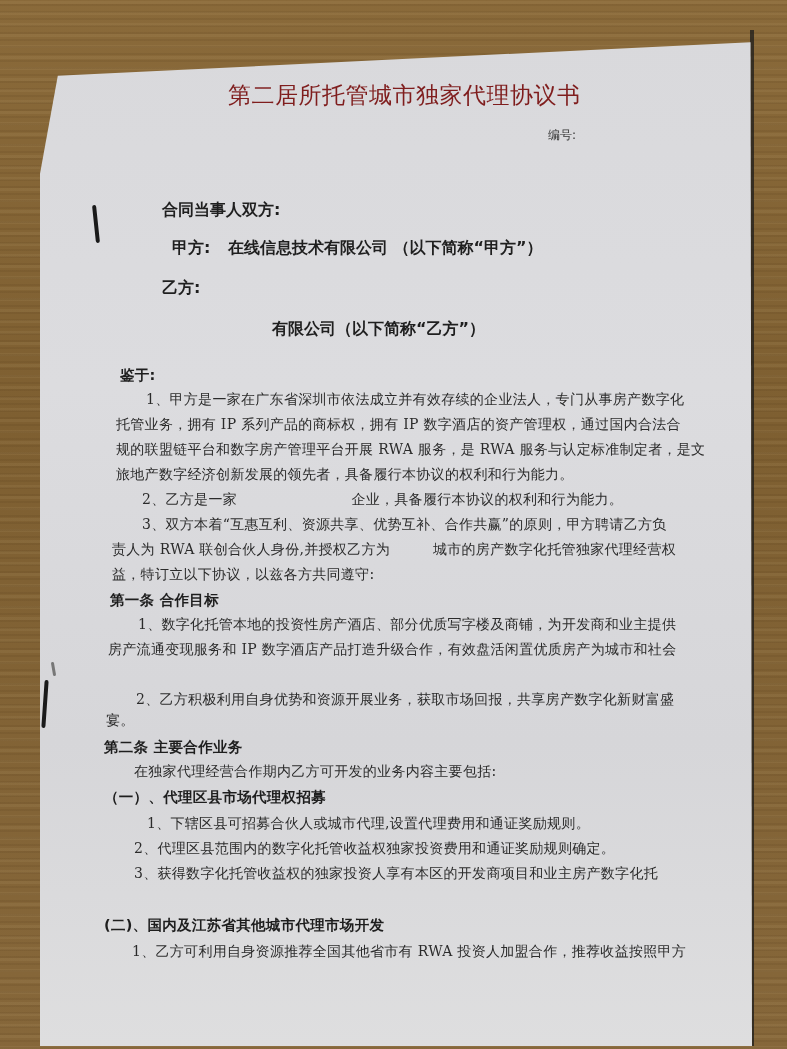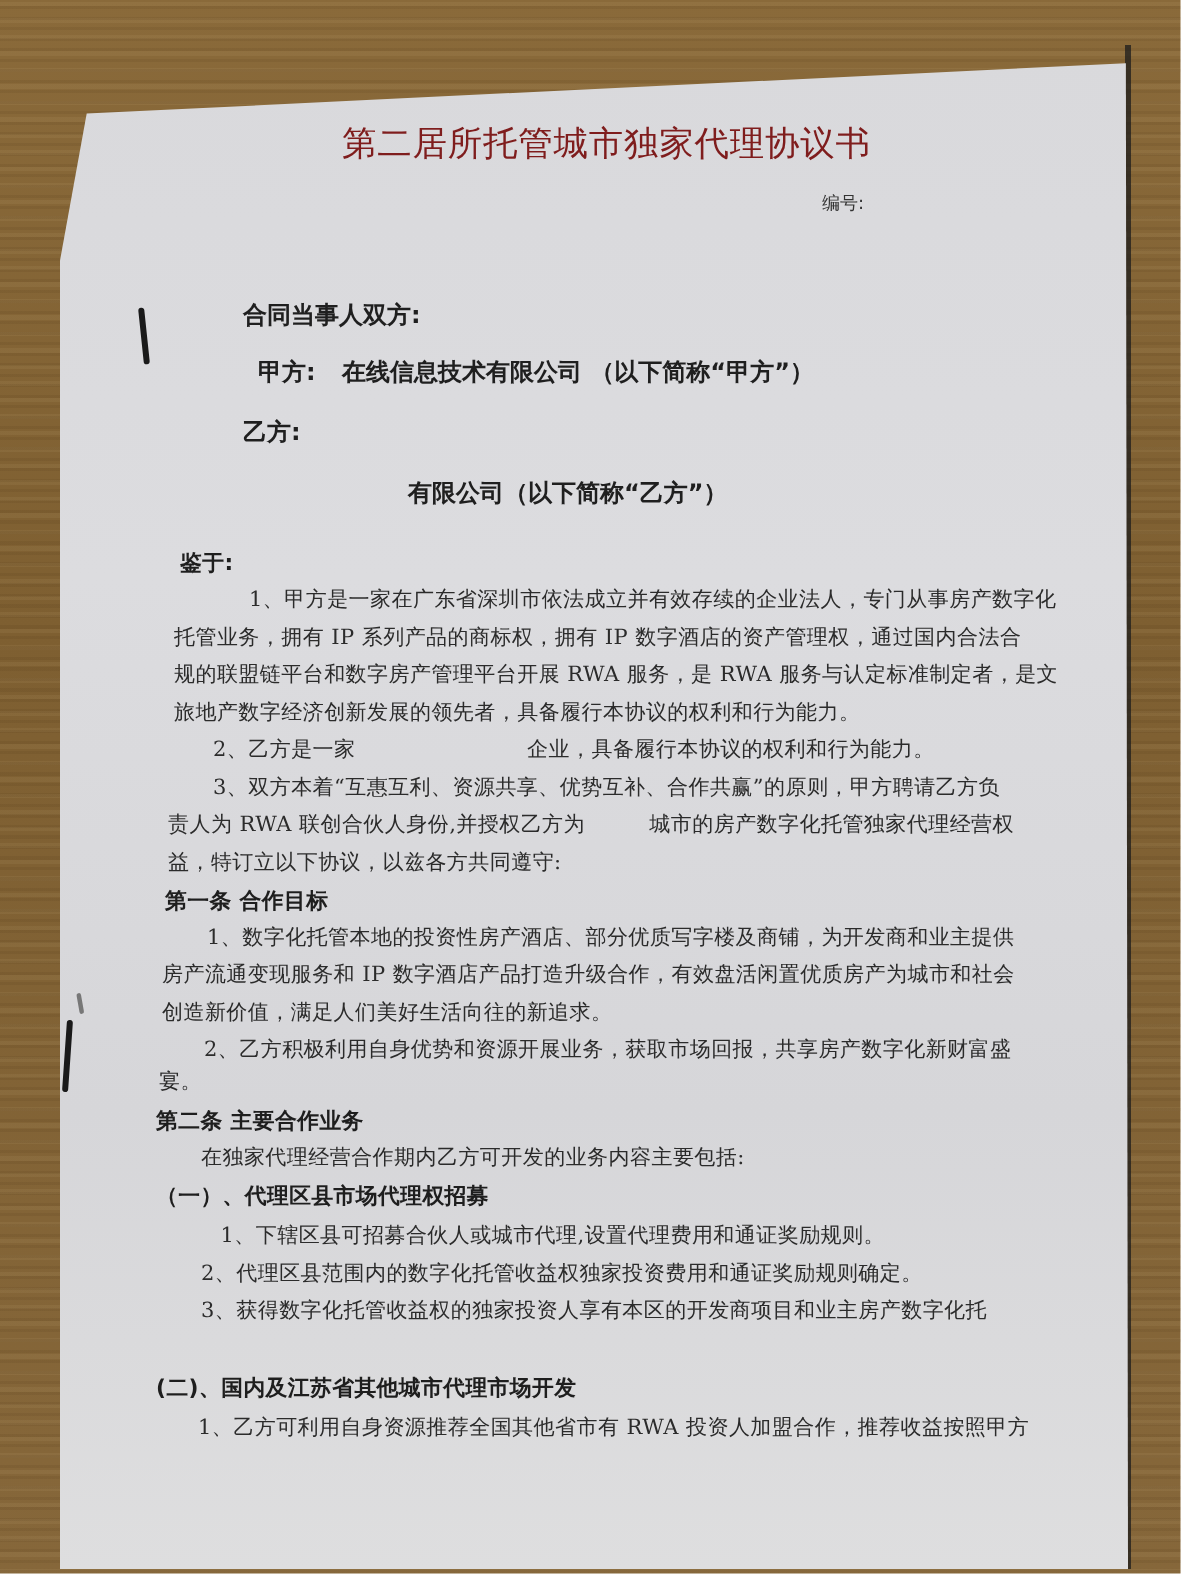--- a/index.html
+++ b/index.html
@@ -113,33 +113,32 @@
 
   <div class="party-head" style="top:200px;">合同当事人双方:</div>
 
   <div class="party-line" style="left:172px;top:238px;">甲方:</div>
   <div class="party-line" style="left:228px;top:238px;">在线信息技术有限公司 （以下简称“甲方”）</div>
 
   <div class="party-line" style="left:162px;top:278px;">乙方:</div>
   <div class="party-line" style="left:272px;top:278px;margin-top:41px;">有限公司（以下简称“乙方”）</div>
 
   <div class="line bold" style="left:120px;top:366px;">鉴于:</div>
-  <div class="line" style="left:146px;top:391px;margin-left:20px;">1、甲方是一家在广东省深圳市依法成立并有效存续的企业法人，专门从事房产数字化</div>
+  <div class="line" style="left:146px;top:391px;">1、甲方是一家在广东省深圳市依法成立并有效存续的企业法人，专门从事房产数字化</div>
   <div class="line" style="left:116px;top:416px;">托管业务，拥有 IP 系列产品的商标权，拥有 IP 数字酒店的资产管理权，通过国内合法合</div>
   <div class="line" style="left:116px;top:441px;">规的联盟链平台和数字房产管理平台开展 RWA 服务，是 RWA 服务与认定标准制定者，是文</div>
   <div class="line" style="left:116px;top:466px;">旅地产数字经济创新发展的领先者，具备履行本协议的权利和行为能力。</div>
   <div class="line" style="left:142px;top:491px;">2、乙方是一家　　　　　　　　企业，具备履行本协议的权利和行为能力。</div>
   <div class="line" style="left:142px;top:516px;">3、双方本着“互惠互利、资源共享、优势互补、合作共赢”的原则，甲方聘请乙方负</div>
   <div class="line" style="left:112px;top:541px;">责人为 RWA 联创合伙人身份,并授权乙方为　　　城市的房产数字化托管独家代理经营权</div>
   <div class="line" style="left:112px;top:566px;">益，特订立以下协议，以兹各方共同遵守:</div>
 
   <div class="line bold" style="left:110px;top:591px;">第一条 合作目标</div>
   <div class="line" style="left:138px;top:616px;">1、数字化托管本地的投资性房产酒店、部分优质写字楼及商铺，为开发商和业主提供</div>
   <div class="line" style="left:108px;top:641px;">房产流通变现服务和 IP 数字酒店产品打造升级合作，有效盘活闲置优质房产为城市和社会</div>
-  <div class="line" style="left:108px;top:666px;">创造新价值，满足人们美好生活向往的新追求。</div>
   <div class="line" style="left:136px;top:691px;">2、乙方积极利用自身优势和资源开展业务，获取市场回报，共享房产数字化新财富盛</div>
   <div class="line" style="left:106px;top:712px;">宴。</div>
 
   <div class="line bold" style="left:104px;top:738px;">第二条 主要合作业务</div>
   <div class="line" style="left:134px;top:763px;">在独家代理经营合作期内乙方可开发的业务内容主要包括:</div>
 
   <div class="line bold" style="left:104px;top:788px;">（一）、代理区县市场代理权招募</div>
   <div class="line" style="left:147px;top:815px;">1、下辖区县可招募合伙人或城市代理,设置代理费用和通证奖励规则。</div>
   <div class="line" style="left:134px;top:840px;">2、代理区县范围内的数字化托管收益权独家投资费用和通证奖励规则确定。</div>
   <div class="line" style="left:134px;top:865px;">3、获得数字化托管收益权的独家投资人享有本区的开发商项目和业主房产数字化托</div>

